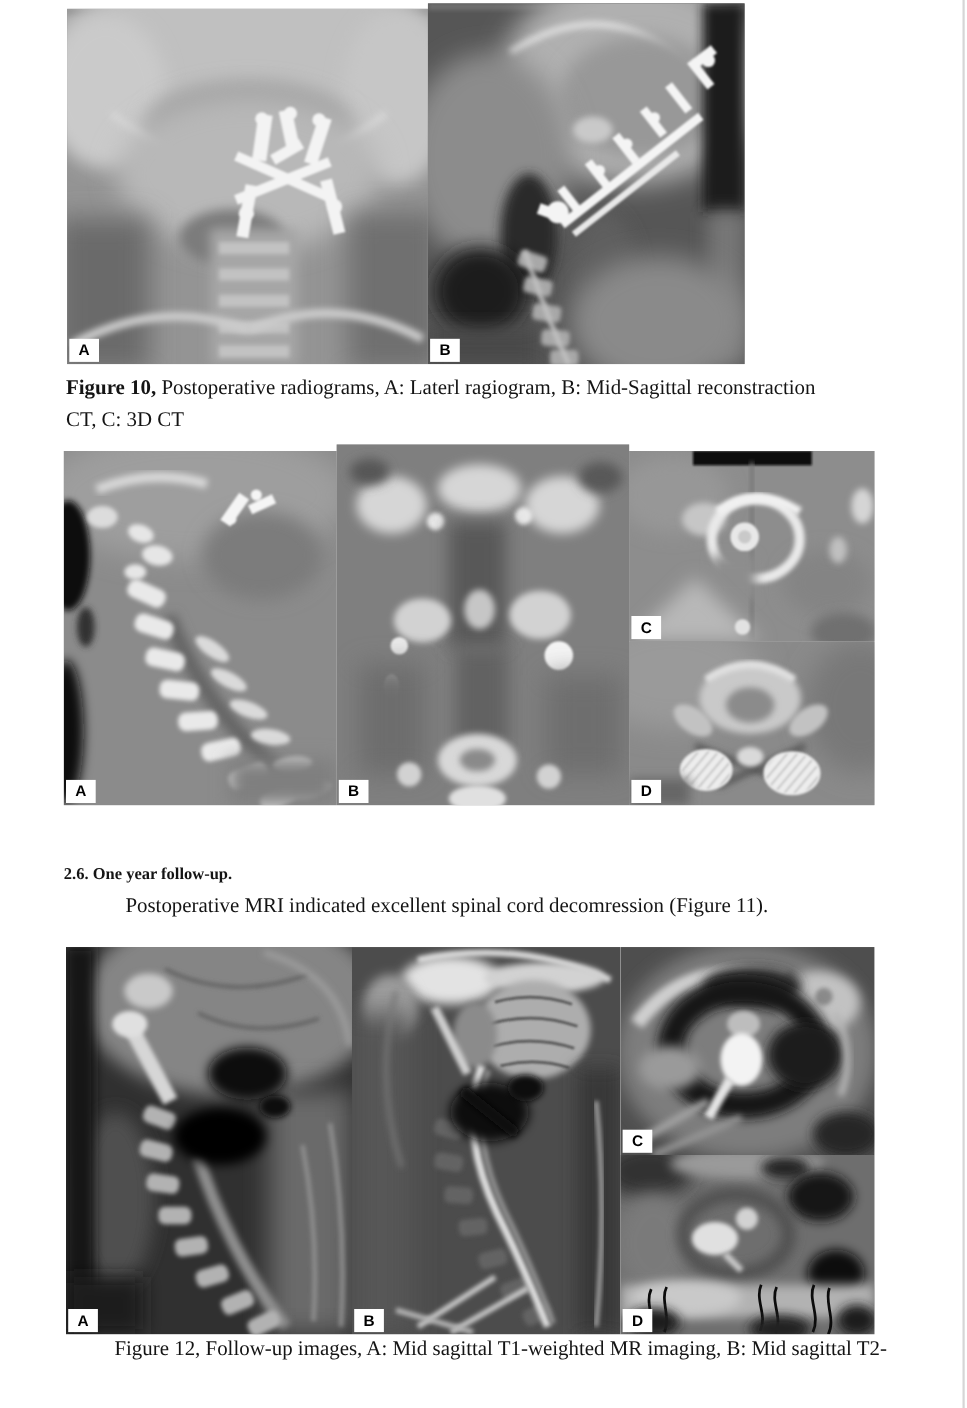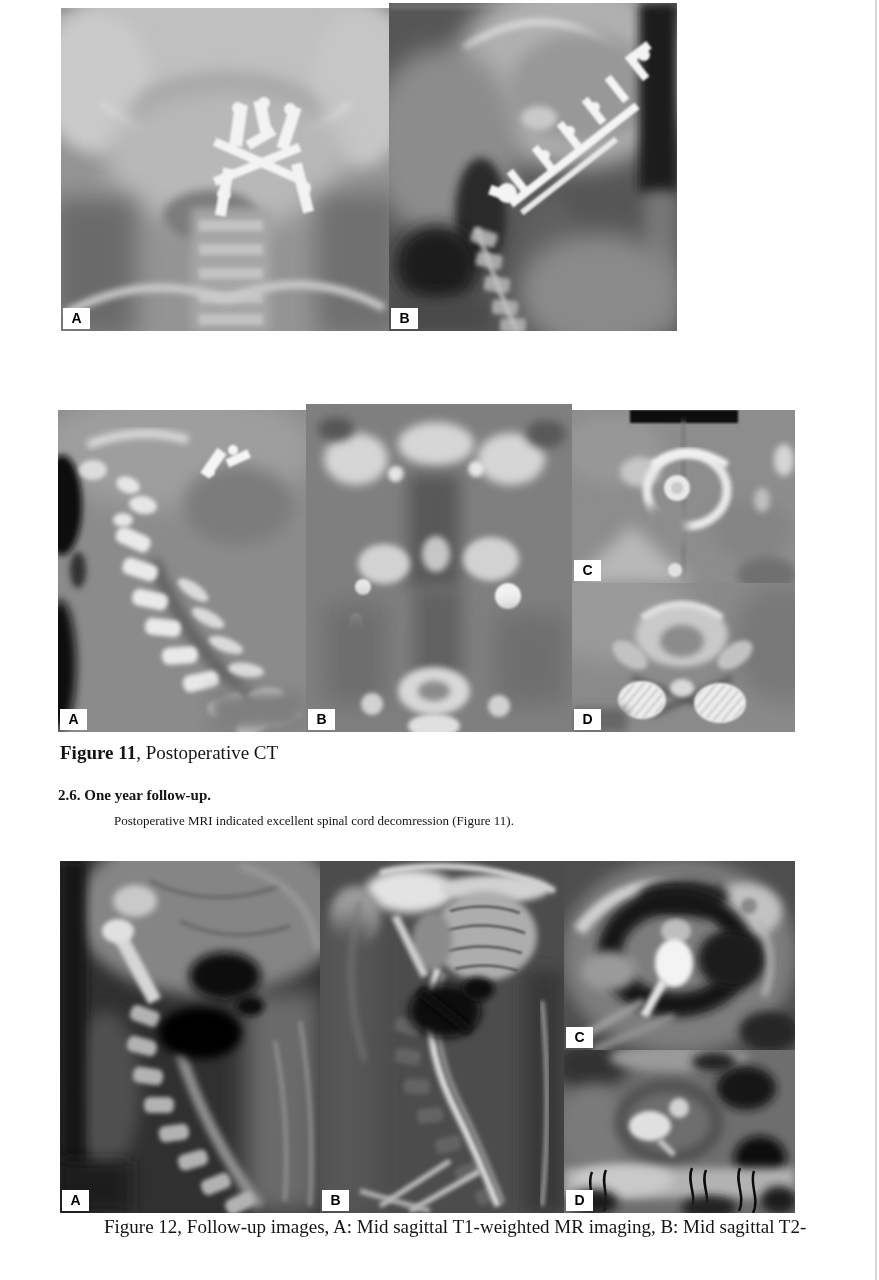--- a/index.html
+++ b/index.html
@@ -7,21 +7,21 @@
           font-family:"Liberation Serif", serif; overflow:hidden; }
   .panel { position:absolute; overflow:hidden; background:#8a8a8a; }
   .panel svg { position:absolute; left:0; top:0; width:100%; height:100%; display:block; }
   .plabel { position:absolute; left:2px; bottom:2px; width:27px; height:21px;
             background:#ffffff; color:#000000;
             font-family:"Liberation Sans", sans-serif; font-weight:bold;
             font-size:14px; line-height:21px; text-align:center; z-index:3; }
   .caption { position:absolute; color:#141414; font-size:19px; line-height:29px; }
   .cap-line { white-space:nowrap; }
   .heading { position:absolute; color:#141414; font-size:15px; font-weight:bold; white-space:nowrap; }
-  .body-text { position:absolute; color:#141414; font-size:13px; white-space:nowrap; }
+  .body-text { position:absolute; color:#141414; font-size:19px; white-space:nowrap; }
   .page-edge { position:absolute; top:0; right:2px; width:2px; height:1280px; background:#d6d6d6; }
 
   #p10a { left:61px;  top:8px;    width:328px; height:323px; }
   #p10b { left:389px; top:3px;    width:288px; height:328px; }
   #cap10{ left:60px;  top:338px;  width:790px; }
   #p11a { left:58px;  top:410px;  width:248px; height:322px; }
   #p11b { left:306px; top:404px;  width:266px; height:328px; }
   #p11c { left:572px; top:410px;  width:223px; height:173px; }
   #p11d { left:572px; top:583px;  width:223px; height:149px; }
   #cap11{ left:60px;  top:738px;  }
@@ -143,20 +143,24 @@
         <rect x="100" y="186" width="26" height="10" transform="rotate(20 113 191)"></rect>
         <circle cx="255" cy="52" r="6"></circle>
         <circle cx="156" cy="152" r="5"></circle>
           <circle cx="181" cy="128" r="5"></circle>
           <circle cx="206" cy="104" r="5"></circle>
       </g>
     </svg>
     <div class="plabel">B</div>
   </div>
 
+  <div class="caption" id="cap10">
+    <div class="cap-line"><strong>Figure 10,</strong><span> Postoperative radiograms, A: Laterl ragiogram, B: Mid-Sagittal reconstraction</span></div>
+    <div class="cap-line">CT, C: 3D CT</div>
+  </div>
 
   <div class="panel" id="p11a">
     <svg viewBox="0 0 248 322" preserveAspectRatio="none">
       <rect width="248" height="322" fill="#8b8b8b"></rect>
       <ellipse cx="120" cy="40" rx="140" ry="60" fill="#9e9e9e" filter="url(#b12)"></ellipse>
       <ellipse cx="180" cy="95" rx="55" ry="40" fill="#7b7b7b" filter="url(#b8)"></ellipse>
       <ellipse cx="4" cy="95" rx="20" ry="50" fill="#0c0c0c" filter="url(#b3)"></ellipse>
       <ellipse cx="2" cy="255" rx="16" ry="65" fill="#101010" filter="url(#b5)"></ellipse>
       <ellipse cx="20" cy="160" rx="8" ry="18" fill="#333333" filter="url(#b3)"></ellipse>
       <path d="M 30,35 Q 80,15 130,30" stroke="#d8d8d8" stroke-width="9" fill="none" filter="url(#b3)"></path>
@@ -258,23 +262,20 @@
       <path d="M 60,95 L 150,130" stroke="#575757" stroke-width="6" filter="url(#b3)"></path>
       <path d="M 160,95 L 80,132" stroke="#575757" stroke-width="6" filter="url(#b3)"></path>
       <ellipse cx="110" cy="105" rx="12" ry="9" fill="#d9d9d9" filter="url(#b2)"></ellipse>
       <ellipse cx="70" cy="117" rx="23" ry="18" fill="url(#hatch)" stroke="#e8e8e8" stroke-width="2" filter="url(#b1)"></ellipse>
       <ellipse cx="148" cy="120" rx="25" ry="19" fill="url(#hatch)" stroke="#e8e8e8" stroke-width="2" filter="url(#b1)"></ellipse>
       <rect x="0" y="125" width="55" height="24" fill="#666666" filter="url(#b5)"></rect>
     </svg>
     <div class="plabel">D</div>
   </div>
 
-  <div class="caption" id="cap11">
-    <div class="cap-line"><strong>Figure 11</strong><span>, Postoperative CT</span></div>
-  </div>
 
   <div class="heading" id="sec26">2.6. One year follow-up.</div>
   <div class="body-text" id="par26">Postoperative MRI indicated excellent spinal cord decomression (Figure 11).</div>
 
   <div class="panel" id="p12a">
     <svg viewBox="0 0 260 352" preserveAspectRatio="none">
       <rect width="260" height="352" fill="#303030"></rect>
       <ellipse cx="150" cy="50" rx="135" ry="85" fill="#858585" filter="url(#b8)"></ellipse>
       <path d="M 90,20 Q 150,50 220,25" stroke="#5f5f5f" stroke-width="3" fill="none" filter="url(#b2)"></path>
       <path d="M 120,60 Q 170,85 230,65" stroke="#5f5f5f" stroke-width="3" fill="none" filter="url(#b2)"></path>

